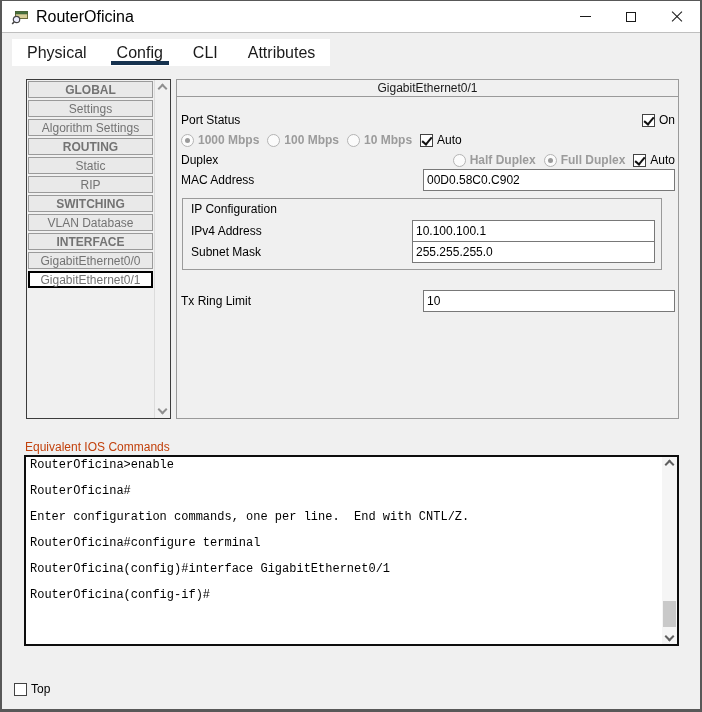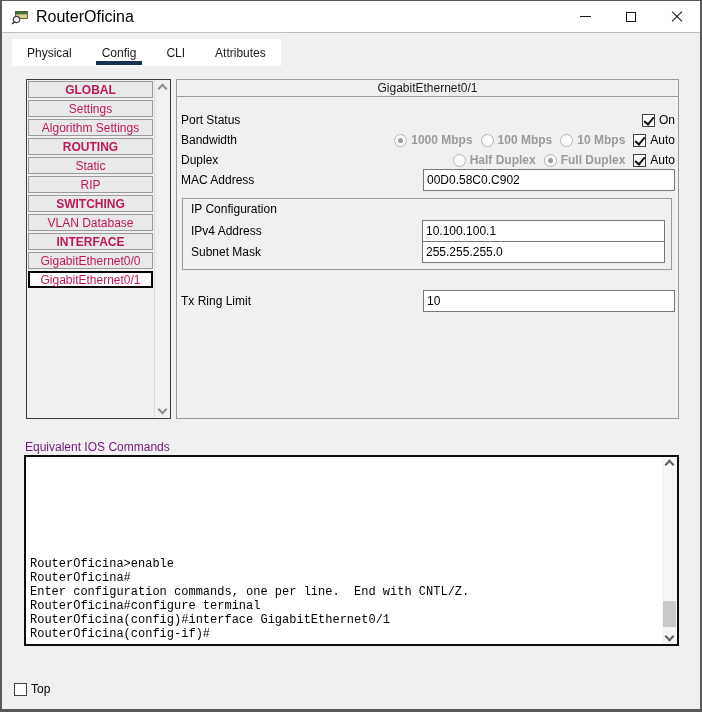--- a/index.html
+++ b/index.html
@@ -21,33 +21,33 @@
   .ico-close { position:relative; width:12px; height:12px; }
   .ico-close::before, .ico-close::after { content:""; position:absolute; left:-1px; top:5px;
       width:14px; height:1px; background:#1a1a1a; }
   .ico-close::before { transform:rotate(45deg); }
   .ico-close::after  { transform:rotate(-45deg); }
 
   
   .tabbar { height:33px; display:flex; align-items:flex-end; padding-left:10px;
             background:#f0f0f0; flex-shrink:0; }
   .tabstrip { display:flex; background:#ffffff; height:27px; }
-  .tab { padding:0 15px; display:flex; align-items:center; font-size:12px; color:#1a1a1a;
+  .tab { padding:0 15px; display:flex; align-items:center; font-size:16px; color:#1a1a1a;
          position:relative; cursor:default; }
   .tab.active::after { content:""; position:absolute; left:9px; right:9px; bottom:1px;
          height:4px; background:#16324f; }
 
   
   .config-row { display:flex; margin:13px 21px 0 24px; height:340px; flex-shrink:0; }
 
   .sidebar { width:145px; border:1px solid #3c3c3c; background:#f0f0f0; display:flex; }
   .sidebar-list { flex:1; padding:1px 1px 0 1px; overflow:hidden; }
   .sb-item { height:17px; border:1px solid #9a9a9a; background:#e9e9e9; margin-bottom:2px;
              display:flex; align-items:center; justify-content:center;
-             font-size:12px; color:#be185d; cursor:default; }
+             font-size:12px; color:#737373; cursor:default; }
   .sb-item.header { font-weight:bold; }
   .sb-item.selected { background:#ffffff; border:2px solid #000; }
   .v-scroll { width:16px; background:#f1f1f1; border-left:1px solid #dcdcdc;
               display:flex; flex-direction:column; justify-content:space-between;
               align-items:center; padding:5px 0; }
   .chev { width:7px; height:7px; border-left:2px solid #8f8f8f; border-top:2px solid #8f8f8f; }
   .chev.up { transform:rotate(45deg); }
   .chev.down { transform:rotate(225deg); }
 
   .main-panel { flex:1; margin-left:5px; border:1px solid #9a9a9a; background:#f0f0f0;
@@ -66,34 +66,34 @@
 
   .radio-option { display:flex; align-items:center; margin-right:8px; color:#9b9b9b;font-weight:bold; }
   .radio { width:13px; height:13px; border-radius:50%; border:1px solid #b4b4b4; background:#fbfbfb;
            margin-right:4px; position:relative; flex-shrink:0; }
   .radio-option.selected .radio::after { content:""; position:absolute; left:3px; top:3px;
            width:5px; height:5px; border-radius:50%; background:#9a9a9a; }
 
   .text-input { width:252px; height:18px; border:1px solid #787878; background:#fff;
                 font-family:"Liberation Sans", sans-serif; font-size:12px; padding:10px 3px; color:#000; }
 
-  .group-box { border:1px solid #9a9a9a; margin:8px 3px 0 1px; padding:3px 6px 8px 8px; }
+  .group-box { border:1px solid #9a9a9a; margin:8px 13px 0 1px; padding:3px 6px 8px 8px; }
   .group-title { font-size:12px; margin-bottom:5px; }
   .group-row { display:flex; align-items:center; height:19px; margin-top:2px; }
   .group-row .text-input { width:243px; }
 
   .tx-row { margin-top:21px; }
 
   
-  .ios-label { margin:21px 0 1px 23px; font-size:12px; color:#701a75; }
+  .ios-label { margin:21px 0 1px 23px; font-size:12px; color:#c2410c; }
   .terminal { margin:0 21px 0 22px; height:191px; border:2px solid #0d0d0d; background:#fff;
               display:flex; flex-shrink:0; }
-  .term-lines { flex:1; display:flex; flex-direction:column; justify-content:flex-end;
+  .term-lines { flex:1; display:flex; flex-direction:column; 
                 padding:1px 2px 3px 4px; font-family:"Liberation Mono", monospace;
-                font-size:12px; line-height:14px; white-space:pre; overflow:hidden; color:#000; }
+                font-size:12px; line-height:14px; white-space:pre; overflow:hidden; color:#000;gap:12px; }
   .term-scroll { width:15px; background:#f5f5f5; position:relative; display:flex;
                  flex-direction:column; justify-content:space-between; align-items:center;
                  padding:4px 0; }
   .term-scroll .chev { border-color:#5f5f5f; }
   .term-thumb { position:absolute; bottom:17px; left:1px; width:13px; height:26px; background:#c9c9c9; }
 
   
   .bottom-bar { display:flex; align-items:center; margin:36px 0 0 12px; font-size:12px; color:#000; }
 </style>
 </head>
@@ -178,21 +178,20 @@
 
         <div class="frow">
           <span class="flabel">Port Status</span>
           <span class="rgroup">
             <span class="cb checked"></span>
             <span>On</span>
           </span>
         </div>
 
         <div class="frow">
-          <span class="flabel">Bandwidth</span>
           <span class="rgroup">
 
               <span class="radio-option selected">
                 <span class="radio"></span>
                 <span class="radio-label">1000 Mbps</span>
               </span>
 
               <span class="radio-option">
                 <span class="radio"></span>
                 <span class="radio-label">100 Mbps</span>

